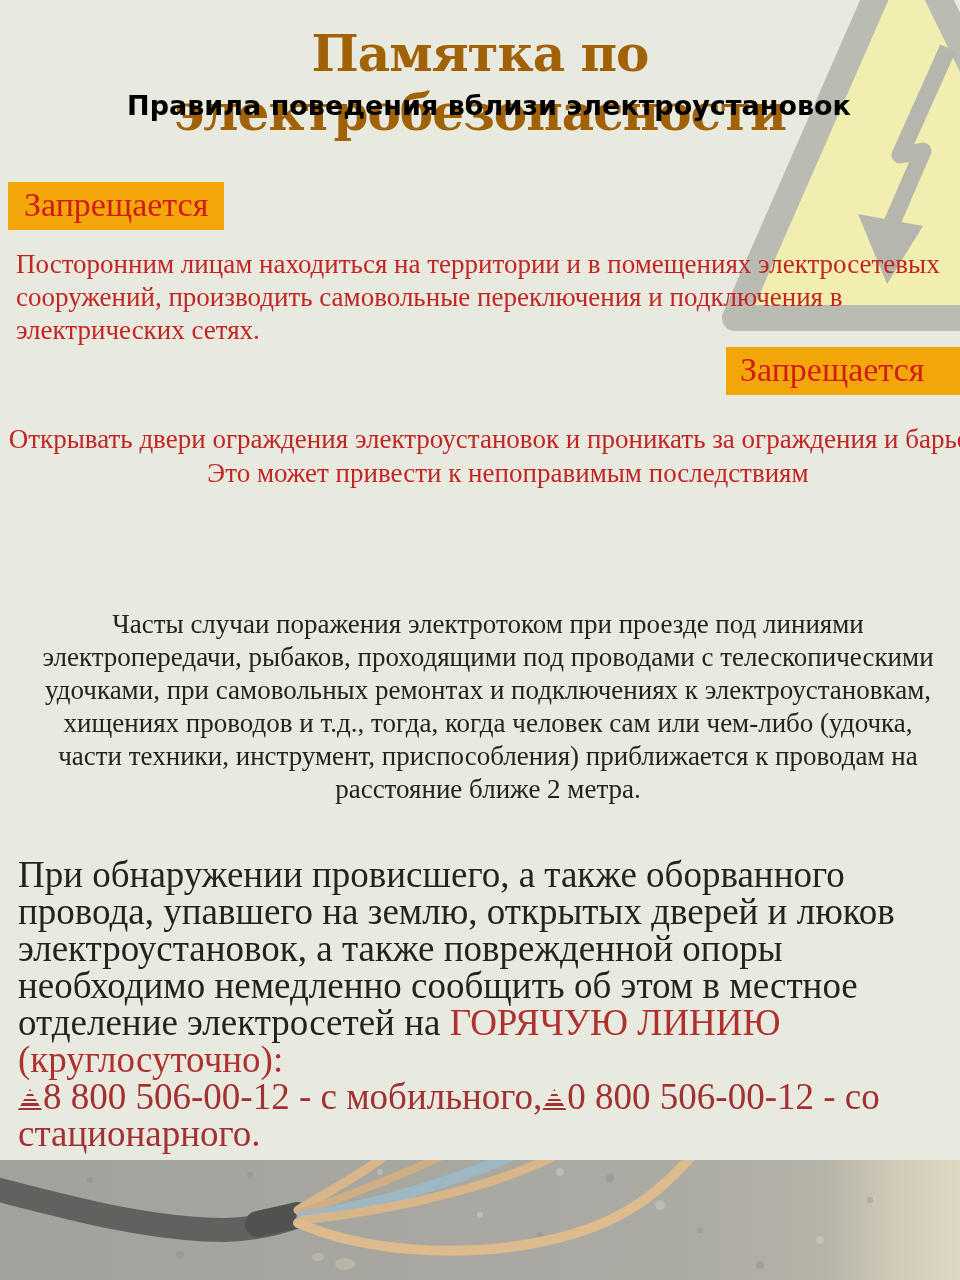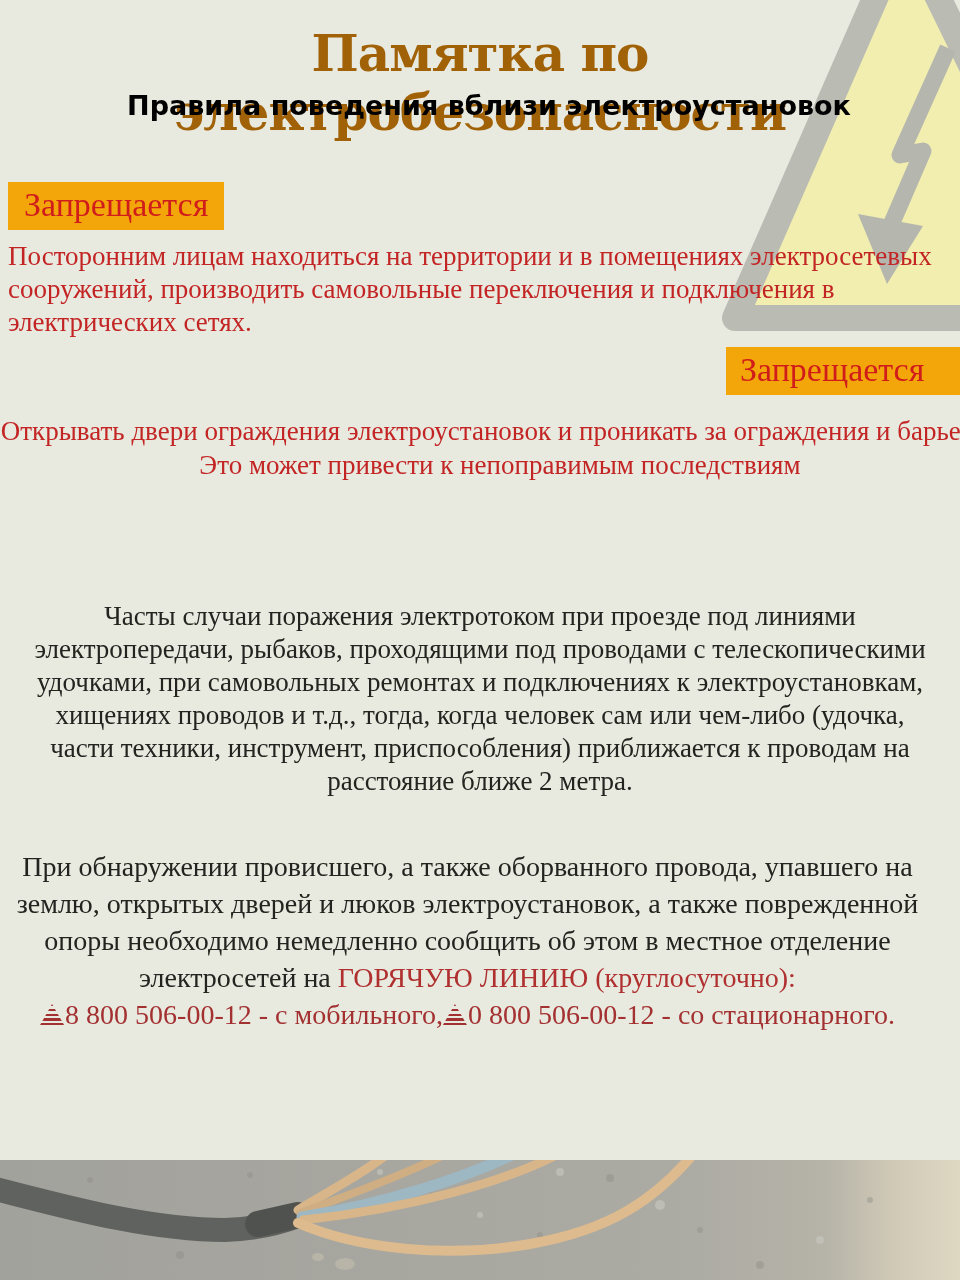--- a/index.html
+++ b/index.html
@@ -32,29 +32,29 @@
     position:absolute;
     background:#f3a609;
     color:#d11c1c;
     font-size:34px;font-weight:400;
     padding:6px 16px 8px 16px;
     line-height:1.0;
   }
   .badge-left{left:8px;top:182px;}
   .badge-right{left:726px;top:347px;right:-30px;padding-left:14px;}
   
-  .para{position:absolute;margin:0;}
+  .para{position:absolute;margin:8px;}
   .red-bright{color:#c32424;}
   .red-dark{color:#a33131;}
   .black-text{color:#23231f;}
   .p-trespass{left:8px;top:240px;width:930px;font-size:27px;line-height:33px;text-align:left;}
   .p-open{left:0px;top:414px;width:1000px;font-size:27px;line-height:34px;text-align:center;font-weight:500;}
   .p-underwires{left:20px;top:503px;width:920px;font-size:27px;line-height:33px;text-align:center;}
   .p-cases{left:30px;top:600px;width:900px;font-size:27px;line-height:33px;text-align:center;}
-  .p-report{left:10px;top:848px;width:915px;font-size:28px;line-height:37px;text-align:center;}
+  .p-report{left:10px;top:848px;width:915px;font-size:37px;line-height:37px;text-align:left;}
   .p-fallen{left:10px;top:1030px;width:945px;font-size:28px;line-height:36px;text-align:left;font-weight:500;}
   .hotline{color:#b03030;font-weight:500;}
   .phoneline{color:#a33131;font-weight:500;}
   
   .tri-icon{
     display:inline-block;
     width:24px;height:21px;
     margin:0 1px -1px 0;
     background:repeating-linear-gradient(to bottom,#a33131 0 2.4px,rgba(0,0,0,0) 2.4px 4.8px);
     -webkit-clip-path:polygon(50% 0,0 100%,100% 100%);

